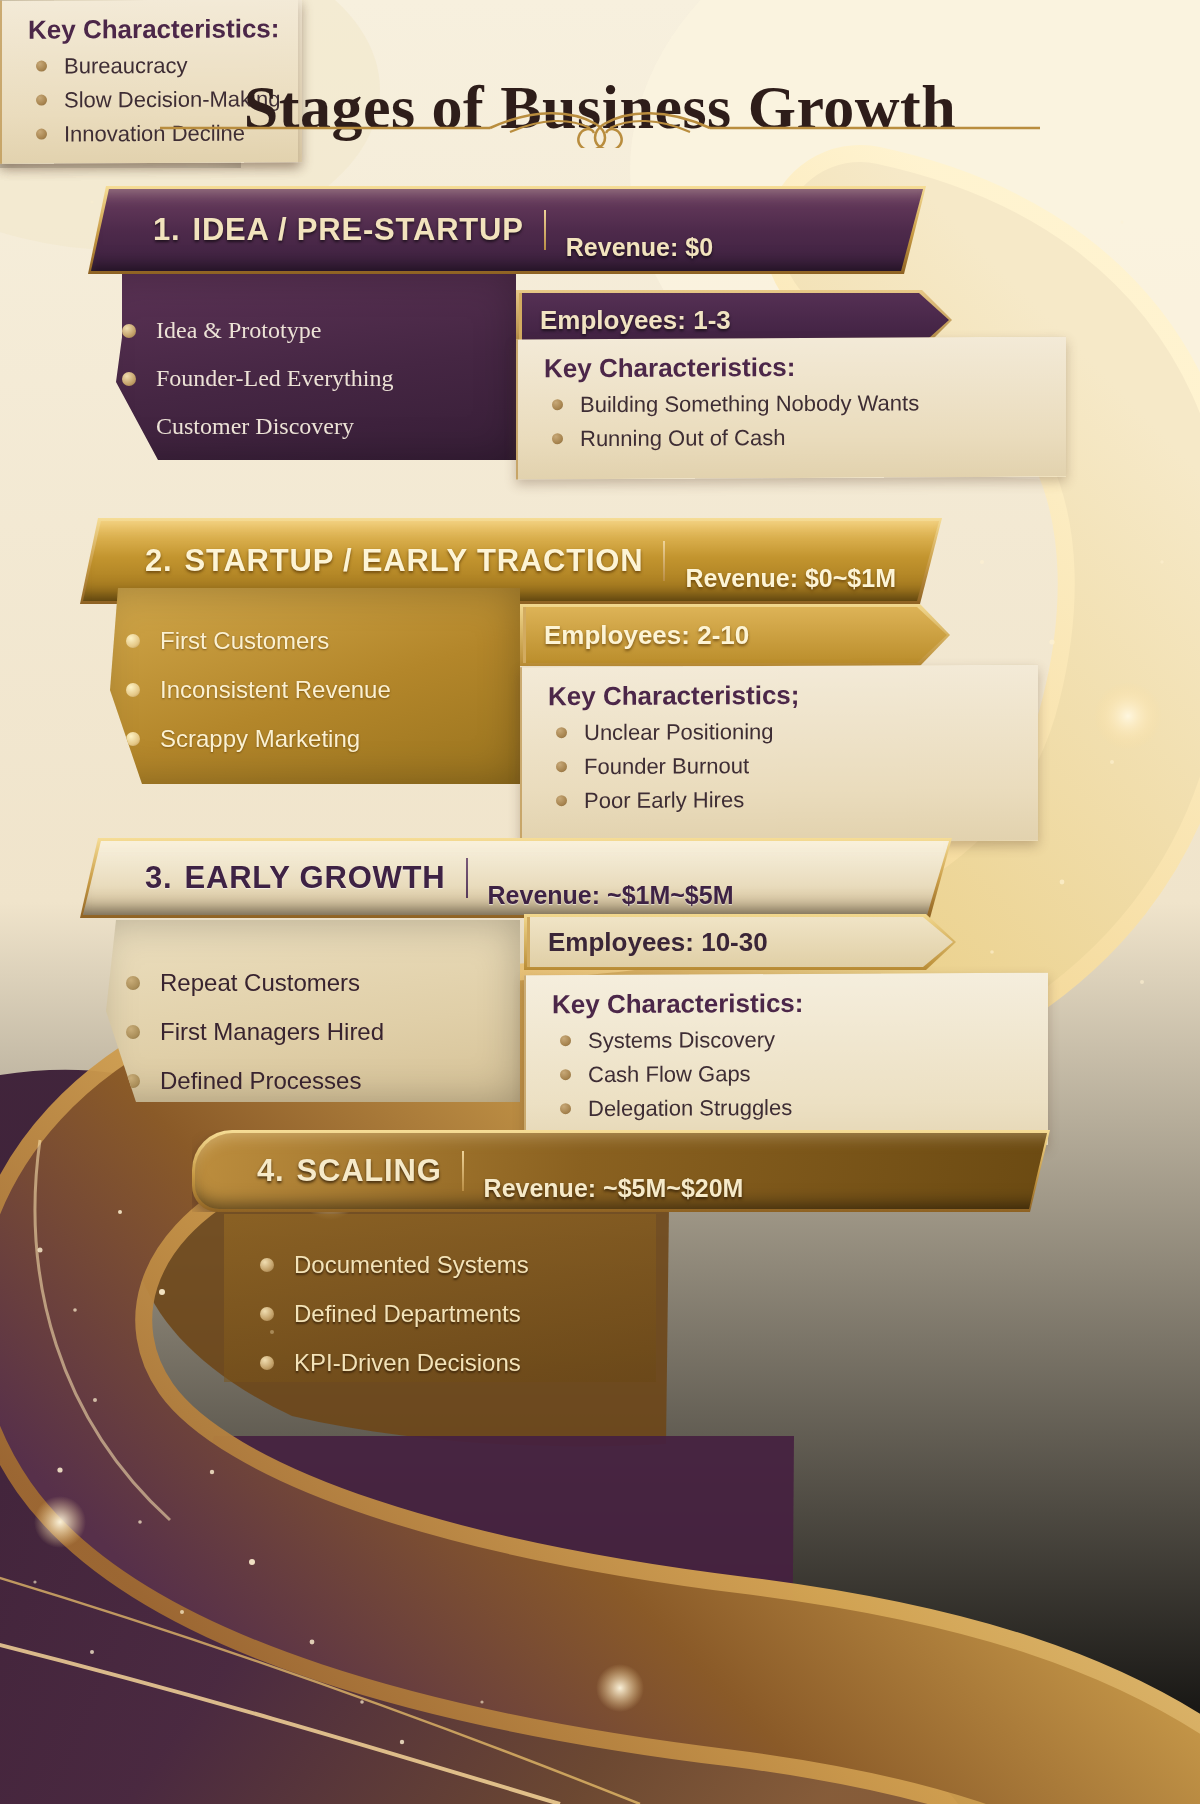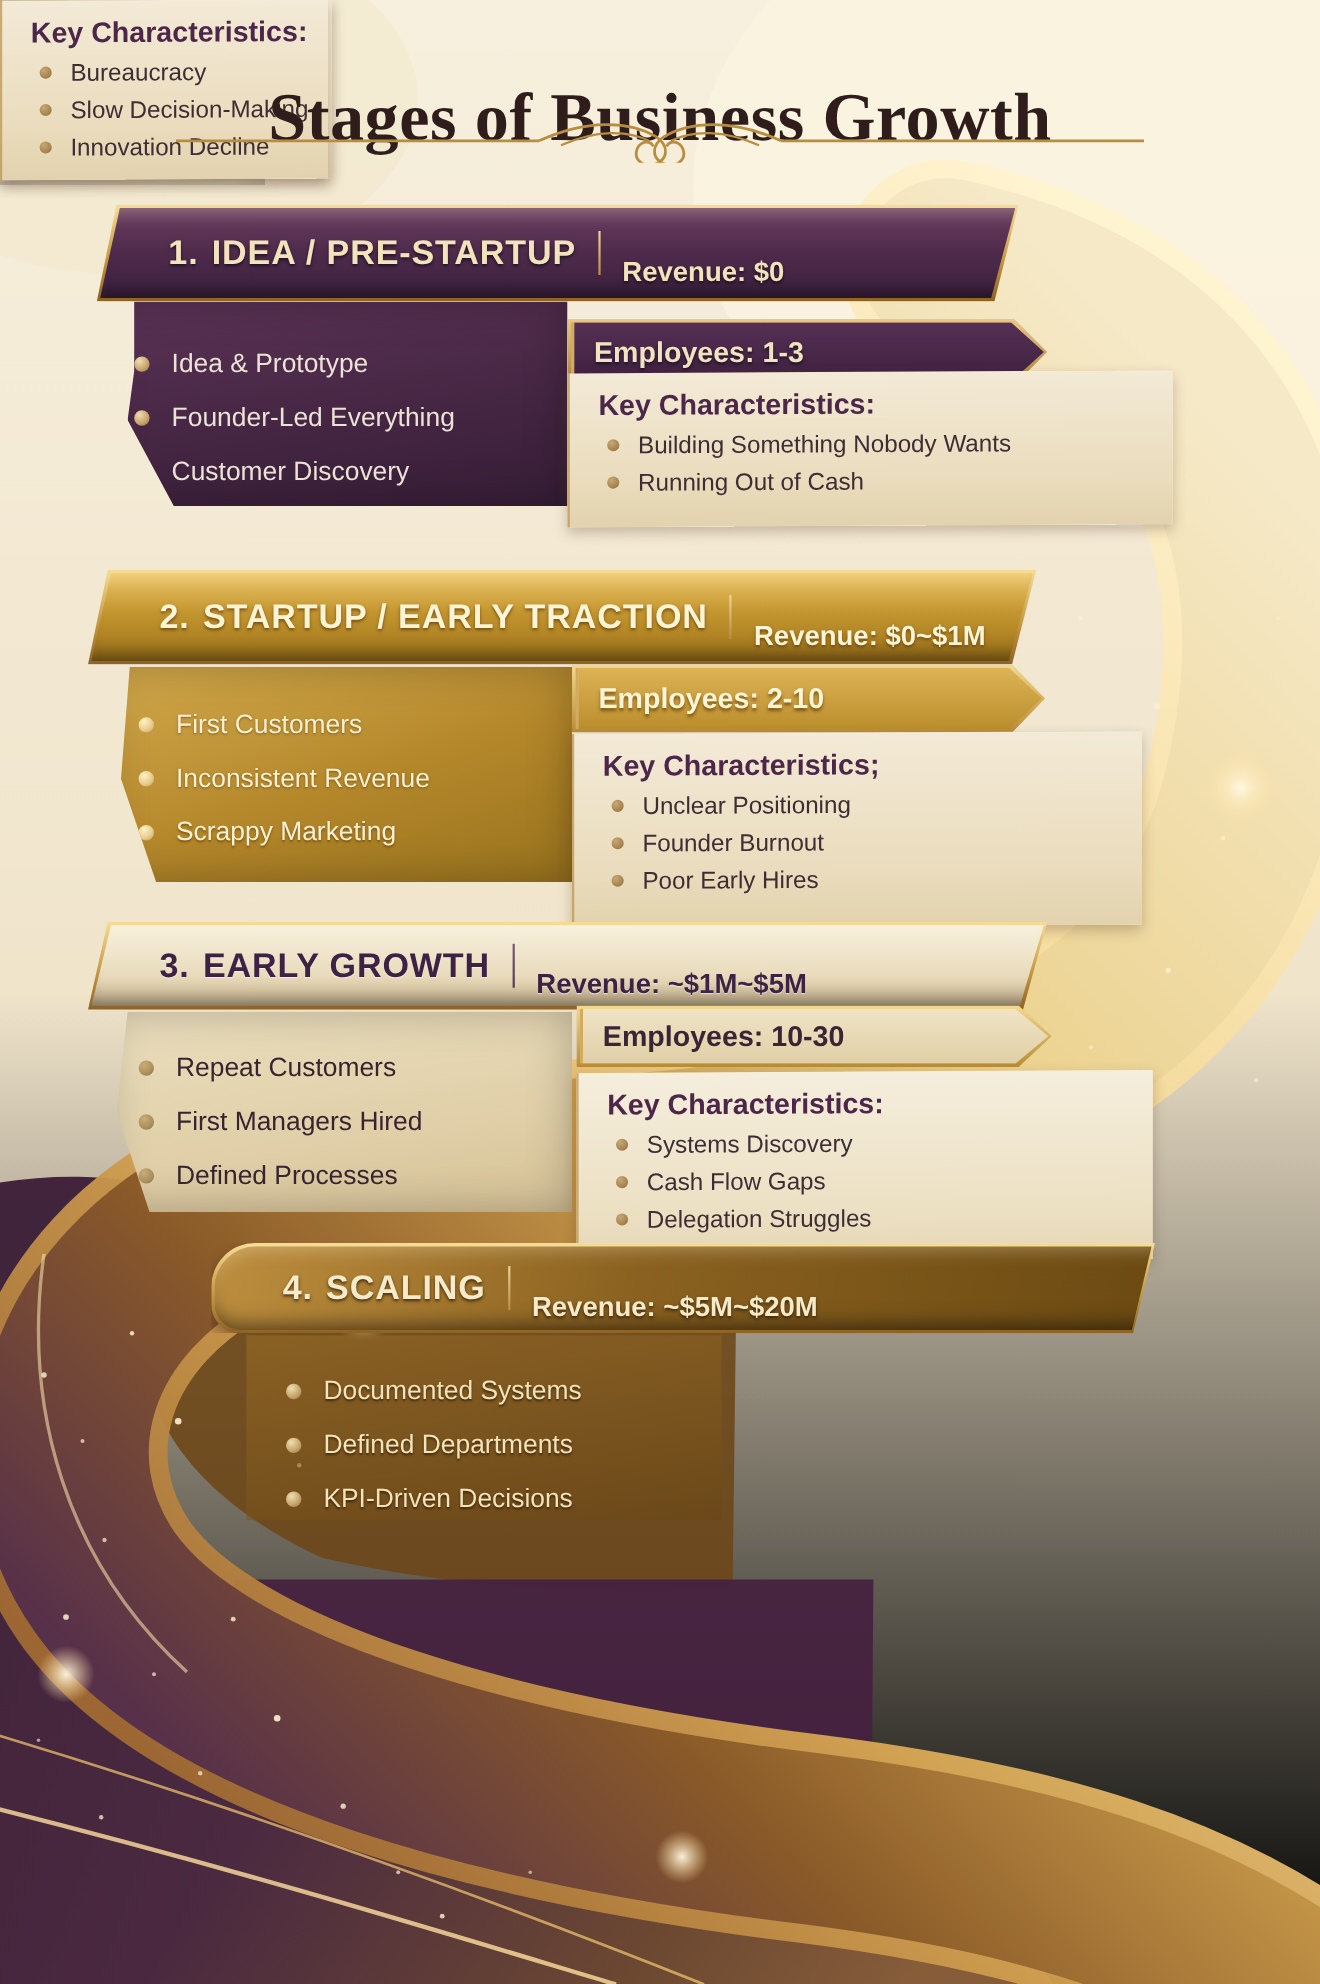--- a/index.html
+++ b/index.html
@@ -42,48 +42,48 @@
   .kc .dot{width:11px;height:11px;top:7px;left:8px;
     background:radial-gradient(circle at 35% 30%,#c7a877,#a5824d 65%,#7c5f36);}
 
   
   .s1 .banner-box{left:88px;top:186px;width:844px;height:88px;}
   .s1 .banner-box .inner{background:linear-gradient(180deg,#6b3e60 0%,#4e2a4b 50%,#3d2140 100%);
     color:#f2e3bd;text-shadow:0 2px 3px rgba(0,0,0,.6);}
   .s1 .feat{left:92px;top:274px;width:424px;height:186px;color:#ece2d6;
     background:linear-gradient(172deg,#5c3356 0%,#452643 55%,#371e37 100%);
     clip-path:polygon(30px 0,100% 0,100% 100%,66px 100%,24px 58%,30px 34%);}
-  .s1 .feat ul{padding:22px 4px 0 18px;}
+  .s1 .feat ul{padding:22px 4px 0 18px;font-family:Liberation Serif, serif;}
   .s1 .emp{left:516px;top:274px;width:436px;height:60px;
     background:linear-gradient(180deg,#e7c887,#a9803b);margin-top:16px;}
   .s1 .emp .inner{background:linear-gradient(180deg,#553054,#3e2040);color:#f1e3c2;text-shadow:0 2px 3px rgba(0,0,0,.6);}
   .s1 .kc{left:516px;top:338px;width:504px;height:120px;}
 
   
   .s2 .banner-box{left:80px;top:518px;width:868px;height:86px;}
   .s2 .banner-box .inner{background:linear-gradient(180deg,#eec668 0%,#c3952f 45%,#9e731a 100%);
     color:#fdf4d5;text-shadow:0 2px 3px rgba(90,55,5,.75);}
-  .s2 .feat{left:96px;top:606px;width:424px;height:196px;color:#fbf1d2;text-shadow:0 1px 2px rgba(90,55,5,.6);
+  .s2 .feat{left:96px;top:588px;width:424px;height:196px;color:#fbf1d2;text-shadow:0 1px 2px rgba(90,55,5,.6);
     background:linear-gradient(162deg,#d3a94c 0%,#b3862a 55%,#99731e 100%);
     clip-path:polygon(22px 0,100% 0,100% 100%,46px 100%,14px 52%);}
   .s2 .feat ul{padding:18px 0 0 18px;}
   .s2 .feat .dot{background:radial-gradient(circle at 35% 30%,#fdf2c4,#e5c887 62%,#b59050);}
   .s2 .emp{left:520px;top:604px;width:430px;height:62px;}
   .s2 .emp .inner{background:linear-gradient(180deg,#ddb357,#bb8e2c);color:#fdf4d5;text-shadow:0 2px 3px rgba(90,55,5,.7);}
   .s2 .kc{left:520px;top:666px;width:472px;height:156px;}
 
   
   .s3 .banner-box{left:80px;top:838px;width:878px;height:80px;}
   .s3 .banner-box .inner{background:linear-gradient(180deg,#f8f1df 0%,#e9dcbd 60%,#d2bd95 100%);
     color:#3e2244;text-shadow:0 1px 1px rgba(255,255,255,.6);}
   .s3 .vline{background:linear-gradient(#7a5a78,#56395a);}
   .s3 .feat{left:96px;top:920px;width:424px;height:182px;color:#38232f;
     background:linear-gradient(172deg,#ecdfbf 0%,#e0cfa8 60%,#d5c196 100%);
     clip-path:polygon(20px 0,100% 0,100% 100%,40px 100%,10px 50%);}
-  .s3 .feat ul{padding:16px 0 0 18px;}
+  .s3 .feat ul{padding:16px 0 0 18px;margin-top:12px;}
   .s3 .feat .dot{background:radial-gradient(circle at 35% 30%,#c9ad79,#a98d58 65%,#82663c);}
   .s3 .emp{left:524px;top:914px;width:432px;height:56px;}
   .s3 .emp .inner{background:linear-gradient(180deg,#f0e4c6,#e0cfa6);color:#3a2537;}
   .s3 .kc{left:524px;top:974px;width:478px;height:152px;
     background:linear-gradient(180deg,#f5eedd 0%,#ece0c3 75%,#e5d6b4 100%);}
 
   
   .s4 .banner-box{left:192px;top:1130px;width:864px;height:82px;border-radius:40px 0 0 26px;
     clip-path:polygon(0 0,calc(100% - 6px) 0,calc(100% - 26px) 100%,0 100%);}
   .s4 .banner-box .inner{border-radius:38px 0 0 24px;

